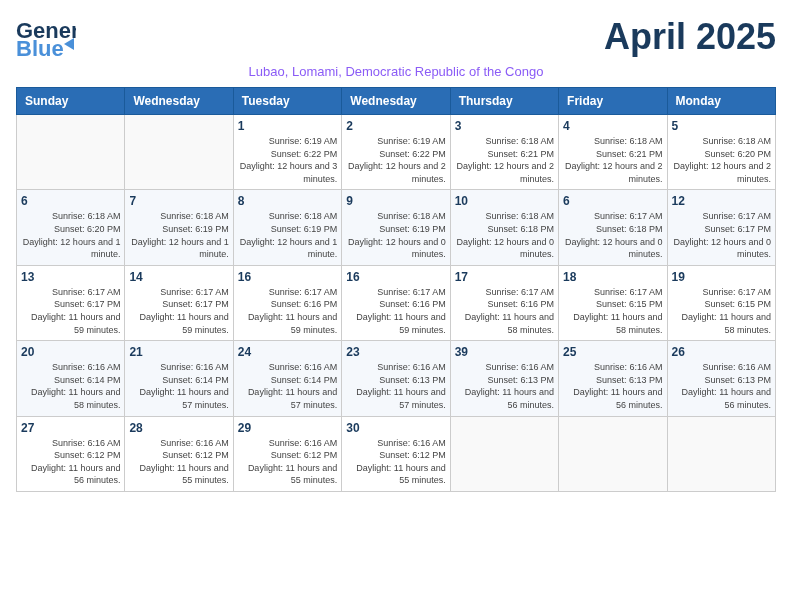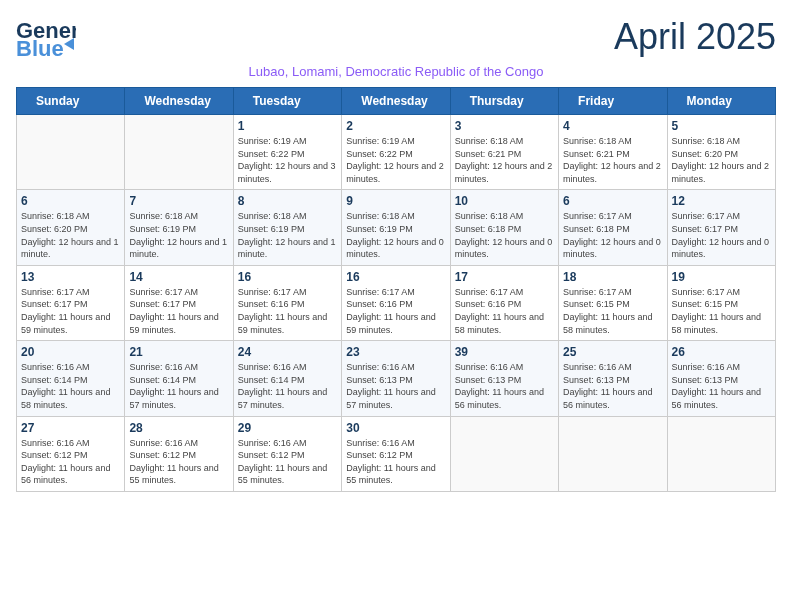--- a/index.html
+++ b/index.html
@@ -16,41 +16,41 @@
       align-items: flex-start;
       margin-bottom: 4px;
     }
     .logo {
       display: flex;
       flex-direction: column;
       align-items: flex-start;
     }
     .month-title {
       font-size: 36px;
-      font-weight: normal;
+      font-weight: bold;
       color: #1a3a5c;
       text-align: center;
     }
     .subtitle {
       text-align: center;
       font-size: 13px;
       color: #8b5cf6;
       margin-bottom: 8px;
     }
     .calendar {
       width: 100%;
       border-collapse: collapse;
       border: 1px solid #ccc;
     }
     .calendar th {
       background-color: #2a6db5;
       color: #fff;
       font-size: 12px;
       font-weight: bold;
-      padding: 6px 19px;
+      padding: 6px 8px;
       text-align: left;
       border: 1px solid #1a5a9a;
     }
     .calendar td {
       vertical-align: top;
       padding: 4px 4px;
       border: 1px solid #ccc;
       font-size: 9.5px;
       color: #333;
       width: 108px;
@@ -64,20 +64,21 @@
       font-size: 12px;
       font-weight: bold;
       color: #1a3a5c;
       display: block;
       margin-bottom: 2px;
     }
     .day-info {
       font-size: 9px;
       color: #444;
       line-height: 1.4;
+      text-align: right;
     }
     .empty-cell {
       background: #f9f9f9 !important;
     }
   </style>
 </head>
 <body>
 
 <div class="header">
   <div class="logo">

